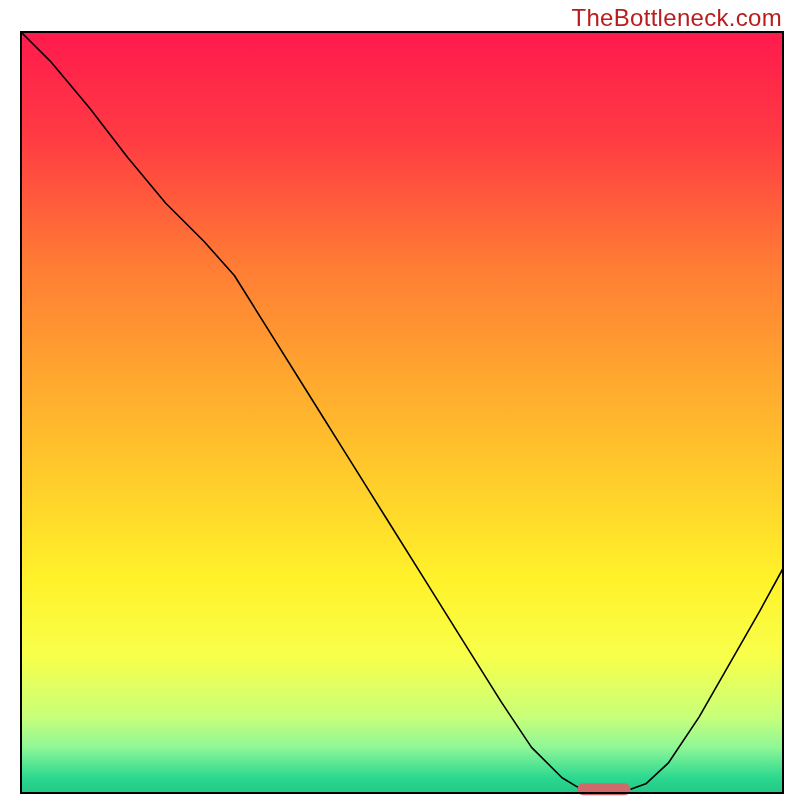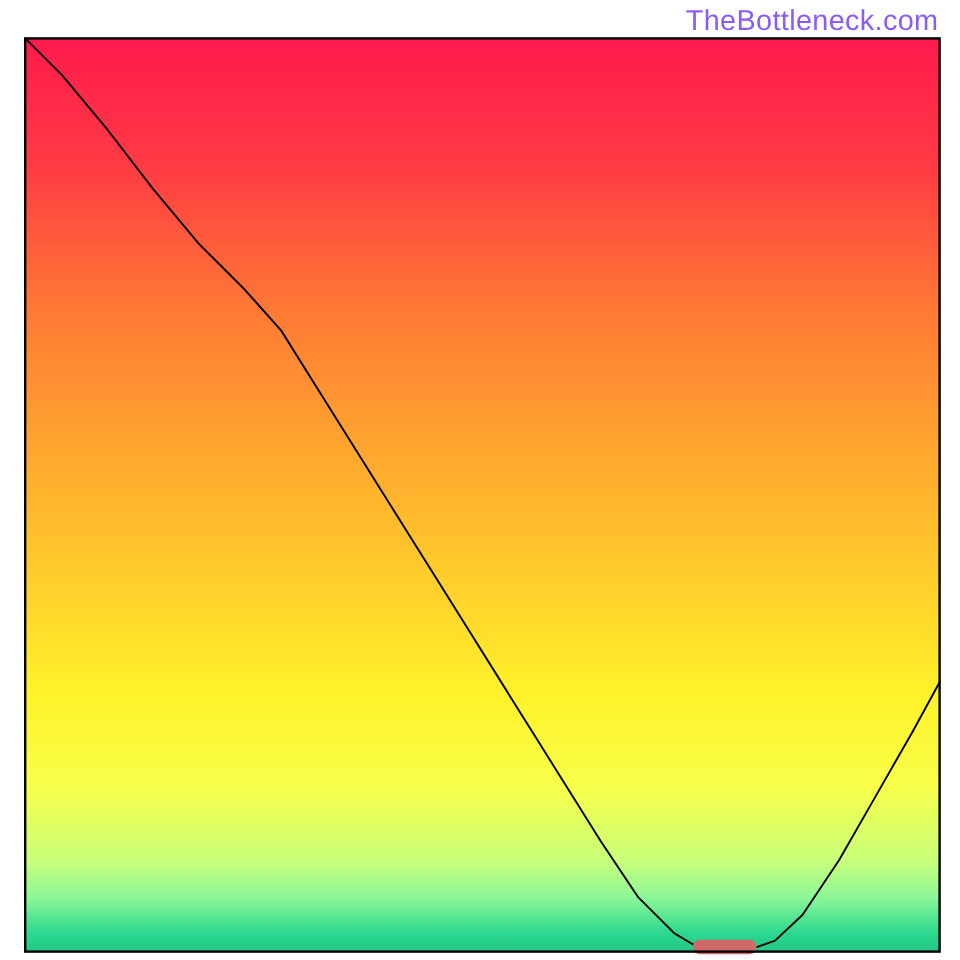--- a/index.html
+++ b/index.html
@@ -1,18 +1,18 @@
 <!DOCTYPE html>
 <html><head>
 <meta charset="utf-8">
 <style>
   * { margin: 0; padding: 0; box-sizing: border-box; }
   html, body { width: 800px; height: 800px; overflow: hidden; background: #fff; font-family: Arial, Helvetica, sans-serif; }
   .wrap { position: relative; width: 800px; height: 800px; }
-  .watermark { position: absolute; top: 4px; right: 18px; color: #8b5cf6; font-size: 24px; letter-spacing: 0.3px; }
+  .watermark { position: absolute; top: 4px; right: 18px; color: #b91c1c; font-size: 24px; letter-spacing: 0.3px; }
   svg.chart { position: absolute; left: 0; top: 0; }
 </style>
 </head>
 <body>
 <div class="wrap">
 
 <div class="watermark">TheBottleneck.com</div>
 
 <svg class="chart" width="800" height="800" viewBox="0 0 800 800">
   <defs>

